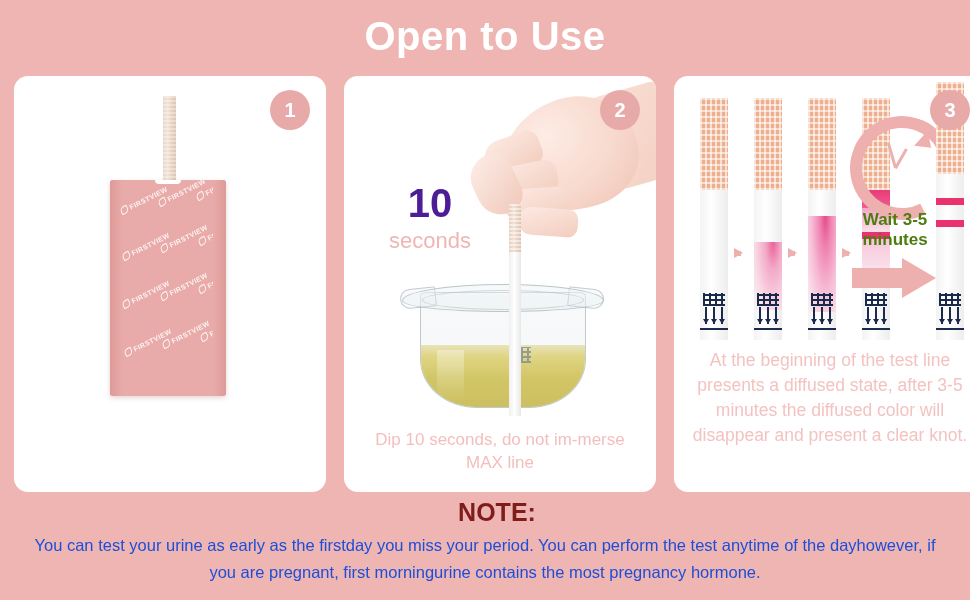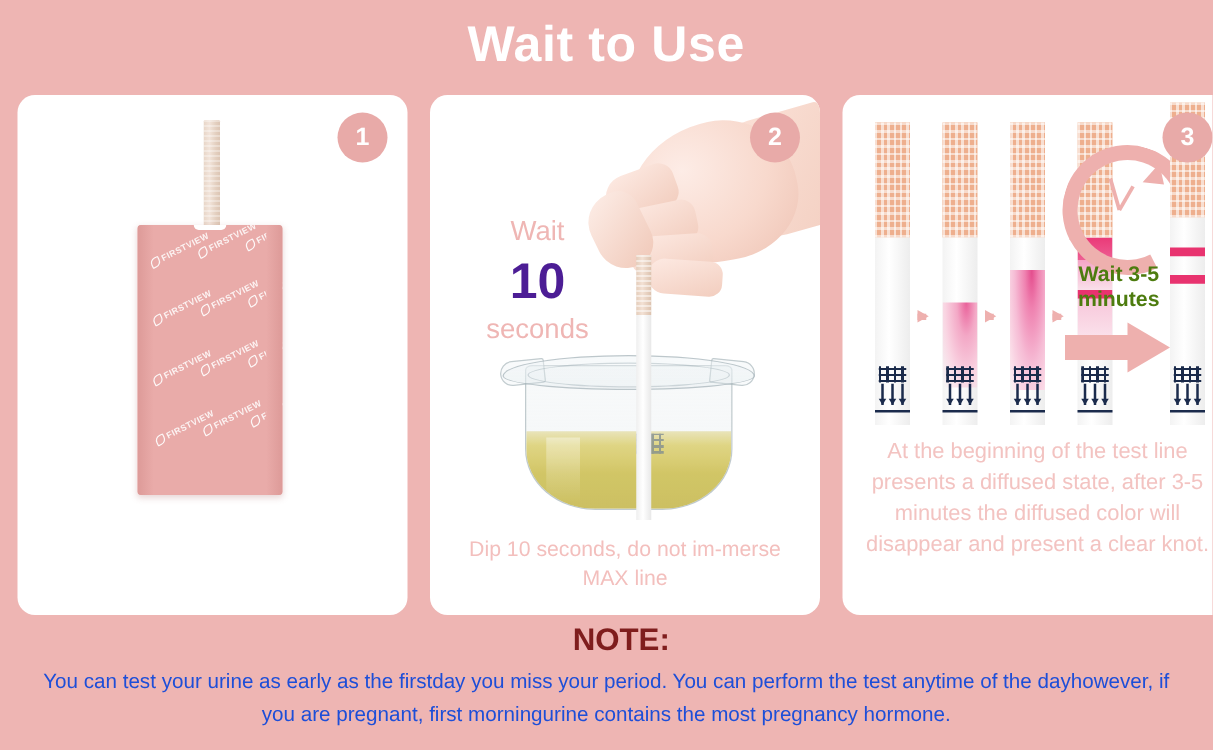--- a/index.html
+++ b/index.html
@@ -259,21 +259,21 @@
   .note-body{
     position:absolute;left:20px;top:532px;width:930px;text-align:center;
     color:#1d4ed8;font-size:16.5px;line-height:27px;
   }
 </style>
 </head>
 <body>
 
 <div class="page">
 
-  <div class="title">Wait to Use</div>
+  <div class="title">Open to Use</div>
 
   <div class="cards">
 
     <div class="card">
       <div class="badge">1</div>
 
       <div class="p1-stage">
         <div class="pouch-strip"></div>
         <div class="pouch">
           <div class="pouch-notch"></div>
@@ -329,21 +329,20 @@
           </div>
         </div>
       </div>
 
     </div>
 
     <div class="card">
       <div class="badge">2</div>
 
       <div class="p2-wait">
-        <span class="w1">Wait</span>
         <span class="w2">10</span>
         <span class="w3">seconds</span>
       </div>
 
       <div class="hand">
         <div class="wrist"></div>
         <div class="palm"></div>
         <div class="fg fg1"></div>
         <div class="fg fg2"></div>
         <div class="fg fg3"></div>

